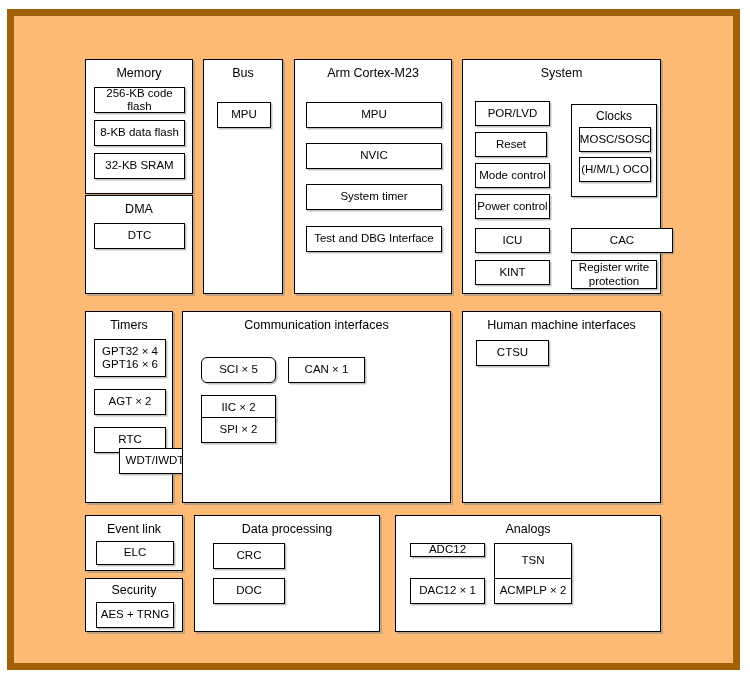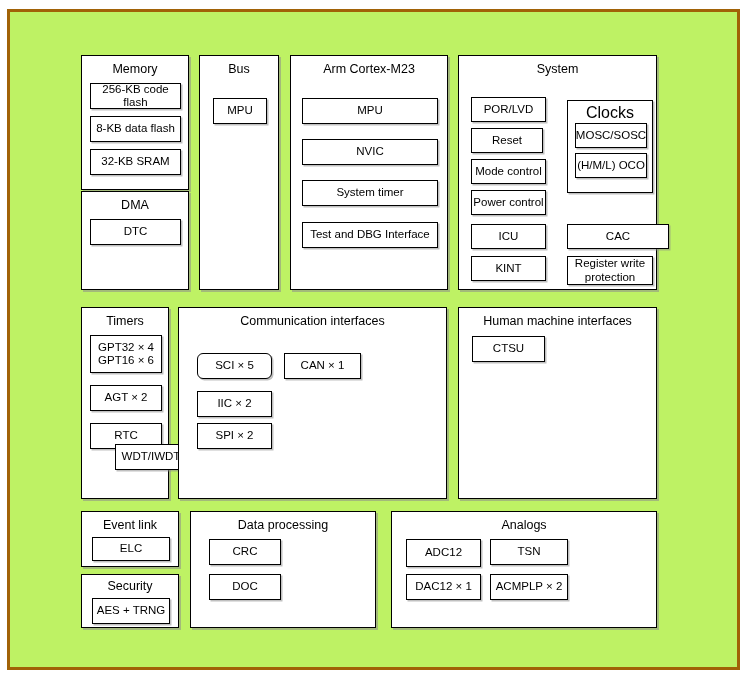--- a/index.html
+++ b/index.html
@@ -15,23 +15,23 @@
     font-family: "Liberation Sans", sans-serif;
     overflow: hidden;
   }
   
   #outer-frame {
     position: absolute;
     left: 7px;
     top: 9px;
     width: 733px;
     height: 661px;
-    border: 3px solid #a16207;
+    border: 7px solid #a16207;
     box-sizing: border-box;
-    background: #bef264;
+    background: #fdba74;
   }
   
   .panel {
     position: absolute;
     box-sizing: border-box;
     background: #ffffff;
     border: 1px solid #000000;
     box-shadow: 2px 2px 0 0 rgba(140,140,140,0.55);
   }
   .panel-title {
@@ -96,21 +96,21 @@
     <div class="panel" style="left:448px; top:43px; width:199px; height:235px;">
       <div class="panel-title">System</div>
       <div class="block" style="left:12px; top:41px; width:75px; height:25px;">POR/LVD</div>
       <div class="block" style="left:12px; top:72px; width:72px; height:25px;">Reset</div>
       <div class="block" style="left:12px; top:103px; width:75px; height:25px;">Mode control</div>
       <div class="block" style="left:12px; top:134px; width:75px; height:25px;">Power control</div>
       <div class="block" style="left:12px; top:168px; width:75px; height:25px;">ICU</div>
       <div class="block" style="left:12px; top:200px; width:75px; height:25px;">KINT</div>
 
       <div class="panel" style="left:108px; top:44px; width:86px; height:93px; box-shadow:1.5px 1.5px 0 0 rgba(140,140,140,0.55);">
-        <div class="panel-title" style="top:4px; font-size:16px;">Clocks</div>
+        <div class="panel-title" style="top:4px; font-size:12px;">Clocks</div>
         <div class="block" style="left:7px; top:22px; width:72px; height:25px;">MOSC/SOSC</div>
         <div class="block" style="left:7px; top:52px; width:72px; height:25px;">(H/M/L) OCO</div>
       </div>
 
       <div class="block" style="left:108px; top:168px; width:102px; height:25px;">CAC</div>
       <div class="block" style="left:108px; top:200px; width:86px; height:29px;">Register write
 protection</div>
     </div>
 
     <div class="panel" style="left:71px; top:295px; width:88px; height:192px;">
@@ -120,21 +120,21 @@
       <div class="block" style="left:8px; top:77px; width:72px; height:26px;">AGT × 2</div>
       <div class="block" style="left:8px; top:115px; width:72px; height:26px;">RTC</div>
       <div class="block" style="left:8px; top:136px; width:72px; height:26px;margin-left:25px;">WDT/IWDT</div>
     </div>
 
     <div class="panel" style="left:168px; top:295px; width:269px; height:192px;">
       <div class="panel-title">Communication interfaces</div>
       <div class="block" style="left:18px; top:45px; width:75px; height:26px;border-radius:6px;">SCI × 5</div>
       <div class="block" style="left:105px; top:45px; width:77px; height:26px;">CAN × 1</div>
       <div class="block" style="left:18px; top:83px; width:75px; height:26px;">IIC × 2</div>
-      <div class="block" style="left:18px; top:115px; width:75px; height:26px;">SPI × 2</div>
+      <div class="block" style="left:18px; top:105px; width:75px; height:26px;">SPI × 2</div>
     </div>
 
     <div class="panel" style="left:448px; top:295px; width:199px; height:192px;">
       <div class="panel-title">Human machine interfaces</div>
       <div class="block" style="left:13px; top:28px; width:73px; height:26px;">CTSU</div>
     </div>
 
     <div class="panel" style="left:71px; top:499px; width:98px; height:56px;">
       <div class="panel-title">Event link</div>
       <div class="block" style="left:10px; top:25px; width:78px; height:24px;">ELC</div>
@@ -146,20 +146,20 @@
     </div>
 
     <div class="panel" style="left:180px; top:499px; width:186px; height:117px;">
       <div class="panel-title">Data processing</div>
       <div class="block" style="left:18px; top:27px; width:72px; height:26px;">CRC</div>
       <div class="block" style="left:18px; top:62px; width:72px; height:26px;">DOC</div>
     </div>
 
     <div class="panel" style="left:381px; top:499px; width:266px; height:117px;">
       <div class="panel-title">Analogs</div>
-      <div class="block" style="left:14px; top:27px; width:75px; height:28px;">ADC12</div>
-      <div class="block" style="left:98px; top:27px; width:78px; height:26px;">TSN</div>
+      <div class="block" style="left:14px; top:27px; width:75px; height:14px;">ADC12</div>
+      <div class="block" style="left:98px; top:27px; width:78px; height:36px;">TSN</div>
       <div class="block" style="left:14px; top:62px; width:75px; height:26px;">DAC12 × 1</div>
       <div class="block" style="left:98px; top:62px; width:78px; height:26px;">ACMPLP × 2</div>
     </div>
 
   </div>
 </div>
 
 </body></html>

